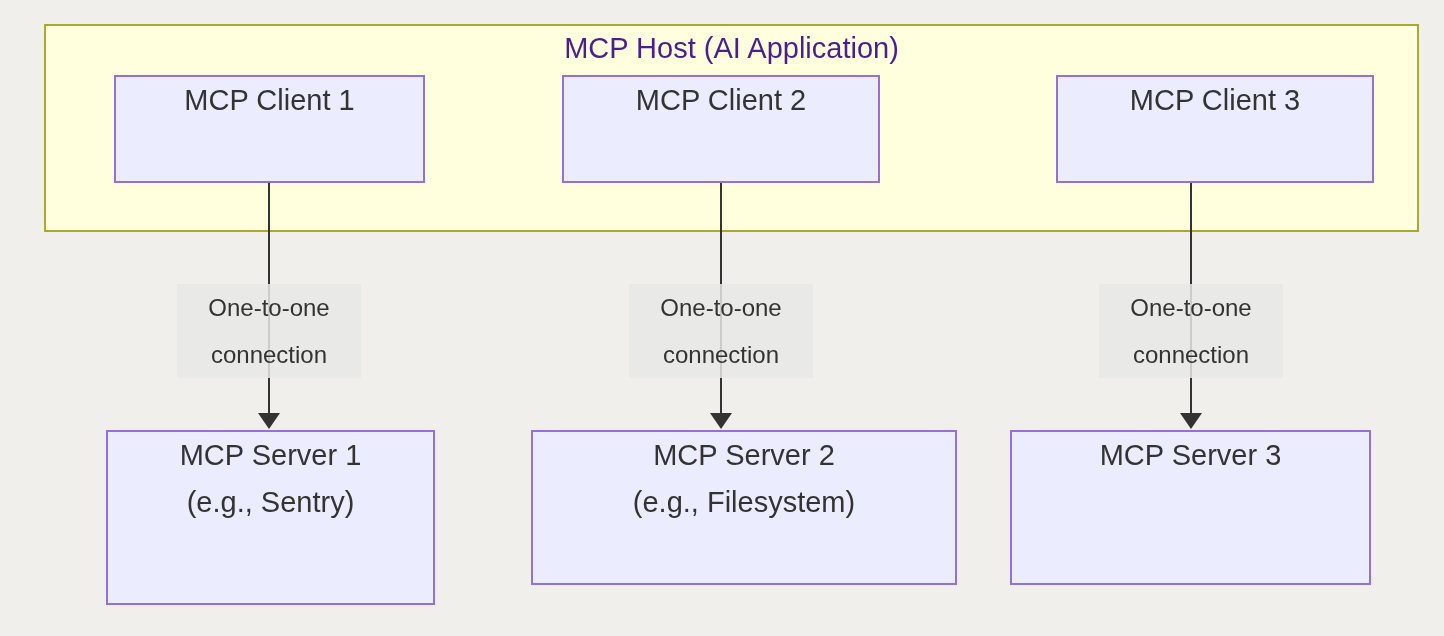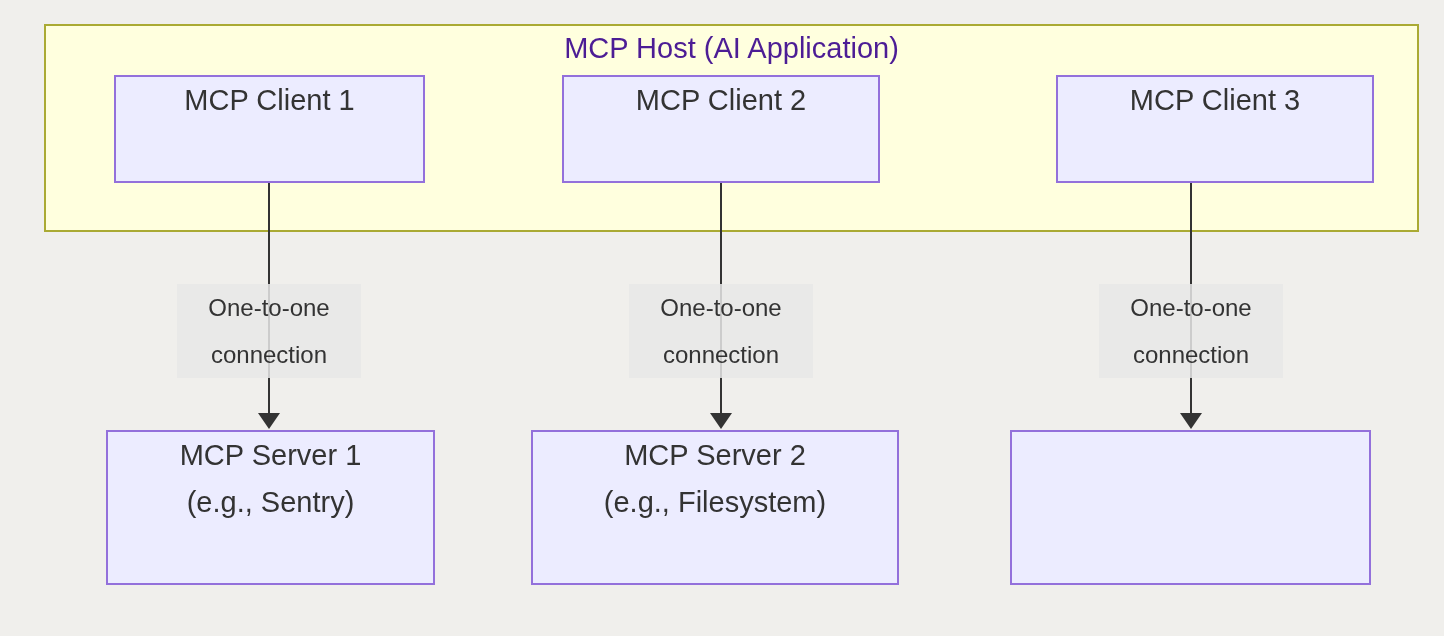--- a/index.html
+++ b/index.html
@@ -40,22 +40,22 @@
     justify-content: flex-start;
     font-size: 29px;
     line-height: 47px;
     color: #333333;
     text-align: center;
   }
   .client-1 { left: 114px;  top: 75px; width: 311px; height: 108px; }
   .client-2 { left: 562px;  top: 75px; width: 318px; height: 108px; }
   .client-3 { left: 1032px; top: 75px; width: 318px; height: 108px; margin-left: 24px; }
 
-  .server-1 { left: 106px;  top: 430px; width: 329px; height: 155px; }
-  .server-2 { left: 531px;  top: 430px; width: 368px; height: 155px; }
+  .server-1 { left: 106px;  top: 430px; width: 329px; height: 175px; }
+  .server-2 { left: 531px;  top: 430px; width: 426px; height: 155px; }
   .server-3 { left: 1010px; top: 430px; width: 361px; height: 155px; }
 
   .edge-line {
     position: absolute;
     top: 183px;
     width: 2px;
     height: 232px; 
     background: #333333;
   }
   .line-1 { left: 268px; }
@@ -134,15 +134,16 @@
 
   <div class="node server-1">
     <span>MCP Server 1</span>
     <span>(e.g., Sentry)</span>
   </div>
   <div class="node server-2">
     <span>MCP Server 2</span>
     <span>(e.g., Filesystem)</span>
   </div>
   <div class="node server-3">
+    <span>MCP Server 3</span>
   </div>
 
 </div>
 
 </body></html>

